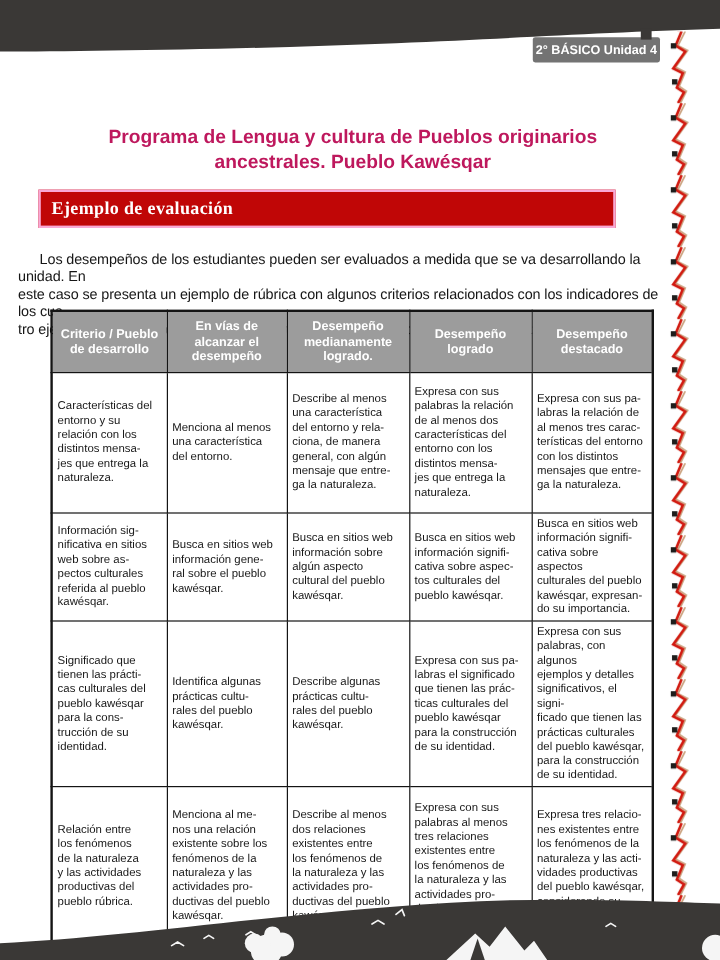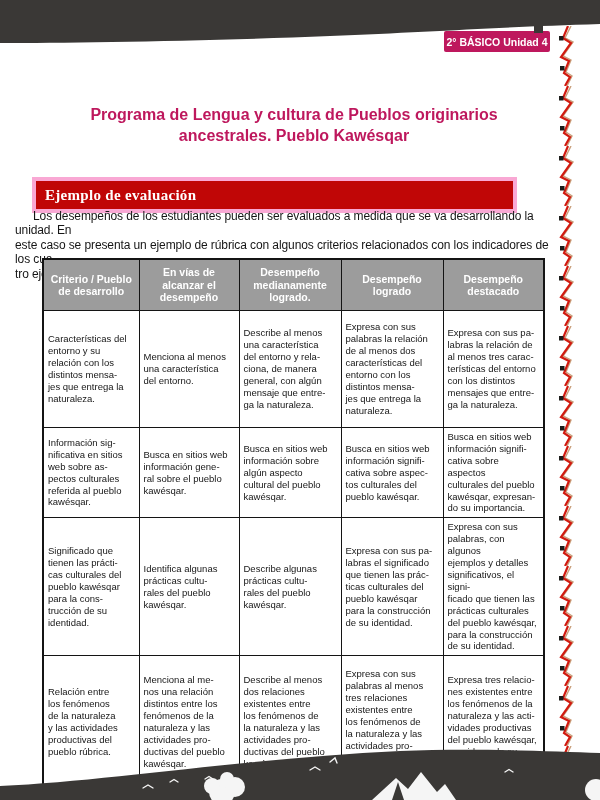--- a/index.html
+++ b/index.html
@@ -5,37 +5,37 @@
   html,body{margin:0;padding:0;}
   body{
     width:600px;height:800px;position:relative;overflow:hidden;
     background:#ffffff;font-family:"Liberation Sans",sans-serif;color:#1a1a1a;
   }
   
   .top-band{position:absolute;top:0;left:0;width:600px;height:55px;z-index:2;}
   
   .unit-badge{
     position:absolute;left:444px;top:31px;width:106px;height:21px;z-index:3;
-    background:#be185d;color:#fff;font-size:10.5px;font-weight:bold;
+    background:#737373;color:#fff;font-size:10.5px;font-weight:bold;
     display:flex;align-items:center;justify-content:center;border-radius:2px;
   }
   .unit-badge::after{
     content:"";position:absolute;right:7px;top:-7px;width:9px;height:9px;background:#3a3836;
   }
   
   .doc-title{
     position:absolute;top:104px;left:0;width:588px;text-align:center;
     font-size:16px;font-weight:bold;line-height:21px;white-space:pre-line;color:#be185d;
   }
   
   .section-banner{
     position:absolute;left:32px;top:158px;width:468px;height:28px;
-    background:#c00606;border:4px solid #f9a8d4;
+    background:#c00606;border:2px solid #f9a8d4;
     color:#fff;font-family:"Liberation Serif",serif;font-weight:bold;font-size:15px;
-    line-height:28px;padding-left:9px;letter-spacing:.3px;margin-top:19px;
+    line-height:28px;padding-left:9px;letter-spacing:.3px;
   }
   
   .intro-text{
     position:absolute;left:15px;top:197px;width:540px;
     font-size:12px;line-height:14.4px;letter-spacing:-0.1px;
     white-space:pre-line;text-indent:18px;color:#161616;
   }
   
   table.rubric{
     position:absolute;left:42px;top:258px;width:501px;
@@ -207,21 +207,21 @@
     </tr>
     <tr class="r4">
       <td>Relación entre
 los fenómenos
 de la naturaleza
 y las actividades
 productivas del
 pueblo rúbrica.</td>
       <td>Menciona al me-
 nos una relación
-distintos entre los
+existente sobre los
 fenómenos de la
 naturaleza y las
 actividades pro-
 ductivas del pueblo
 kawésqar.</td>
       <td>Describe al menos
 dos relaciones
 existentes entre
 los fenómenos de
 la naturaleza y las

